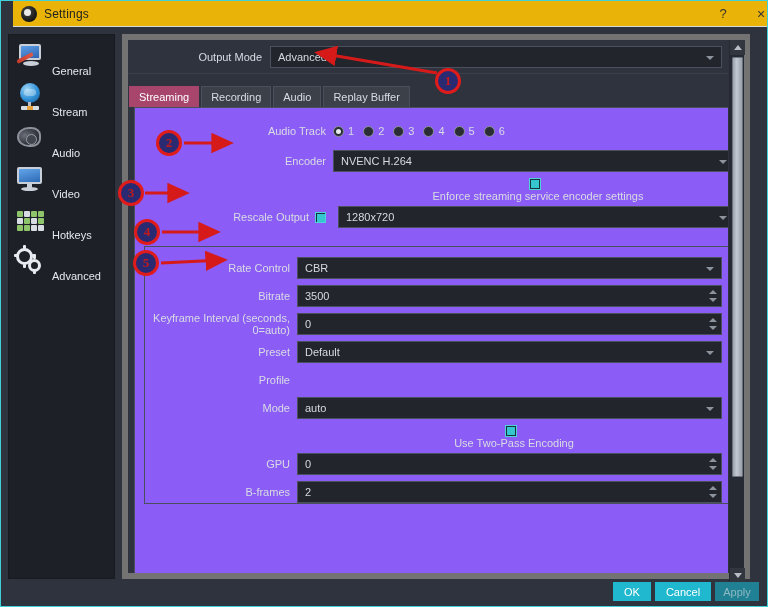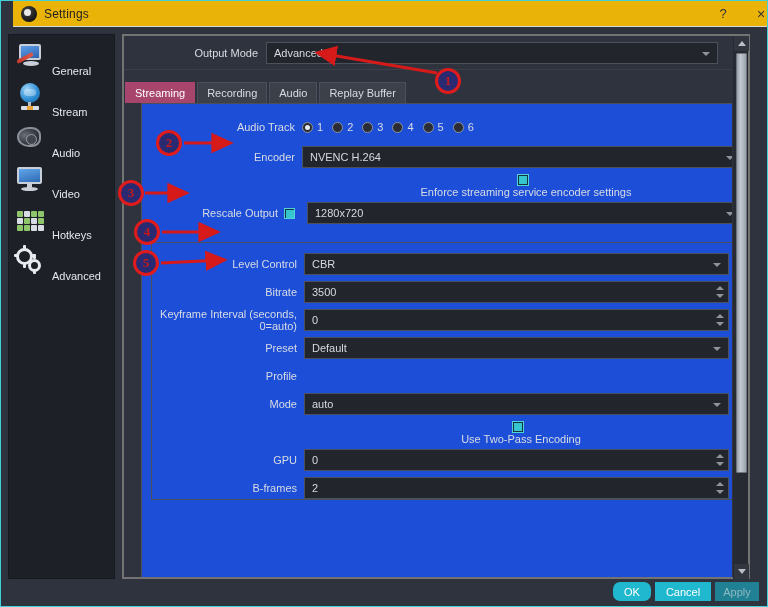--- a/index.html
+++ b/index.html
@@ -161,21 +161,21 @@
   .ico-adv .g2 { left: 13px; top: 13px; width: 13px; height: 13px; border-width:3px; }
   .ico-adv .tooth {
     position: absolute; background: #e8ebef; width: 3px; height: 4px; border-radius: 1px;
   }
 
   
   .main {
     position: absolute; left: 121px; top: 7px;
     width: 628px; height: 545px;
     background: #2f333d;
-    border: 2px solid #737373;
+    border: 6px solid #737373;
   }
   .scroll-area {
     position: absolute; left: 0; top: 0; right: 16px; bottom: 0;
     overflow: hidden;
   }
 
   
   .outmode-row {
     position: absolute; left: 0; top: 0; width: 612px; height: 34px;
     border-bottom: 1px solid #3a3f4a;
@@ -196,23 +196,24 @@
     display: flex; align-items: center;
     font-size: 11px; color: #d8dce3;
     background: #3b4049;
     border: 1px solid #4a505b; border-bottom: none;
     margin-right: 2px;
   }
   .tab.active { background: #a8456c; color: #fff; border-color: #a8456c; }
 
   
   .tabpage {
-    position: absolute; left: 17px; top: 67px; width: 610px; height: 476px;
+    position: absolute; left: 6px; top: 67px; width: 610px; height: 476px;
     border: 1px solid #4a505b;
-    background: #1d4ed8;
+    background: #8b5cf6;
+    padding-left: 38px;
   }
 
   
   .row {
     display: flex; align-items: center;
     height: 26px; margin-bottom: 2px;
   }
   .lbl {
     width: 160px; flex: 0 0 160px;
     text-align: right; padding-right: 7px;
@@ -310,21 +311,21 @@
   
   .footer {
     position: absolute; left: 0; bottom: 0; width: 766px; height: 27px;
   }
   .btn {
     position: absolute; top: 3px; height: 19px;
     display: flex; align-items: center; justify-content: center;
     font-size: 11px; color: #ffffff;
     background: #20b8cf;
   }
-  .btn.ok     { left: 612px; width: 38px; border-radius: 7px; }
+  .btn.ok     { left: 612px; width: 38px; }
   .btn.cancel { left: 654px; width: 56px; }
   .btn.apply  { left: 714px; width: 44px; background: #1f8193; color: #8fb9c2; }
 
   
   .anno { position: absolute; left: 0; top: 0; width: 768px; height: 607px; pointer-events: none; }
   .marker {
     position: absolute;
     width: 26px; height: 26px; border-radius: 50%;
     background: #2a2a72;
     border: 3px solid #e01b1b;
@@ -498,21 +499,21 @@
               <div class="combo">
                 <span>1280x720</span>
                 <span class="arrow"></span>
               </div>
             </div>
           </div>
 
           <div class="groupbox" style="left:9px; top:138px; width:588px; height:258px;">
 
             <div class="row" style="margin-top:8px;">
-              <div class="lbl" style="width:152px;flex:0 0 152px;">Level Control</div>
+              <div class="lbl" style="width:152px;flex:0 0 152px;">Rate Control</div>
               <div class="field" style="padding-right:9px;">
                 <div class="combo">
                   <span>CBR</span>
                   <span class="arrow"></span>
                 </div>
               </div>
             </div>
 
             <div class="row">
               <div class="lbl" style="width:152px;flex:0 0 152px;">Bitrate</div>

